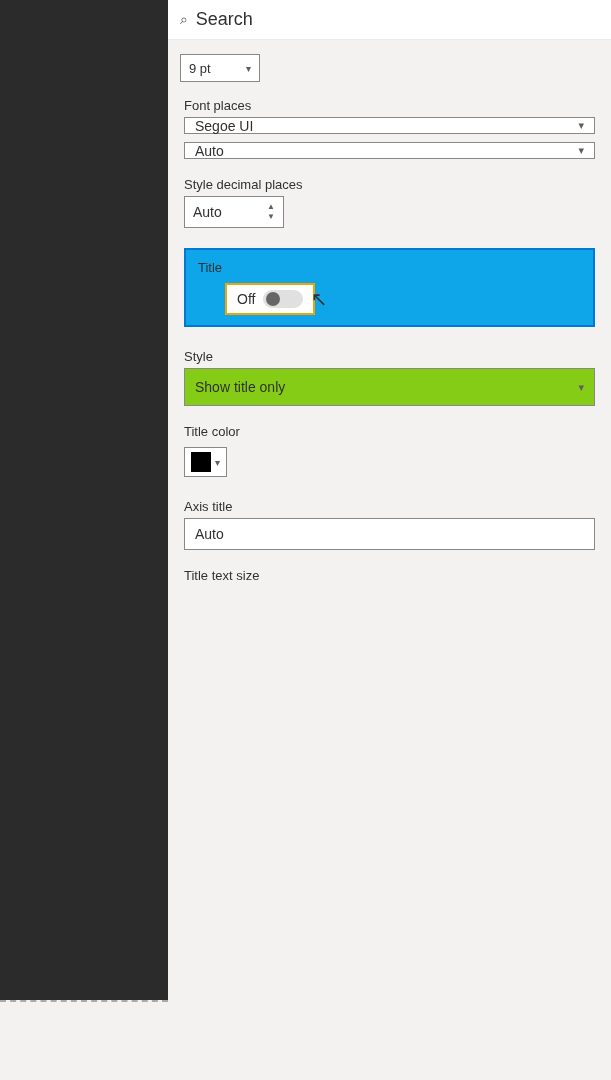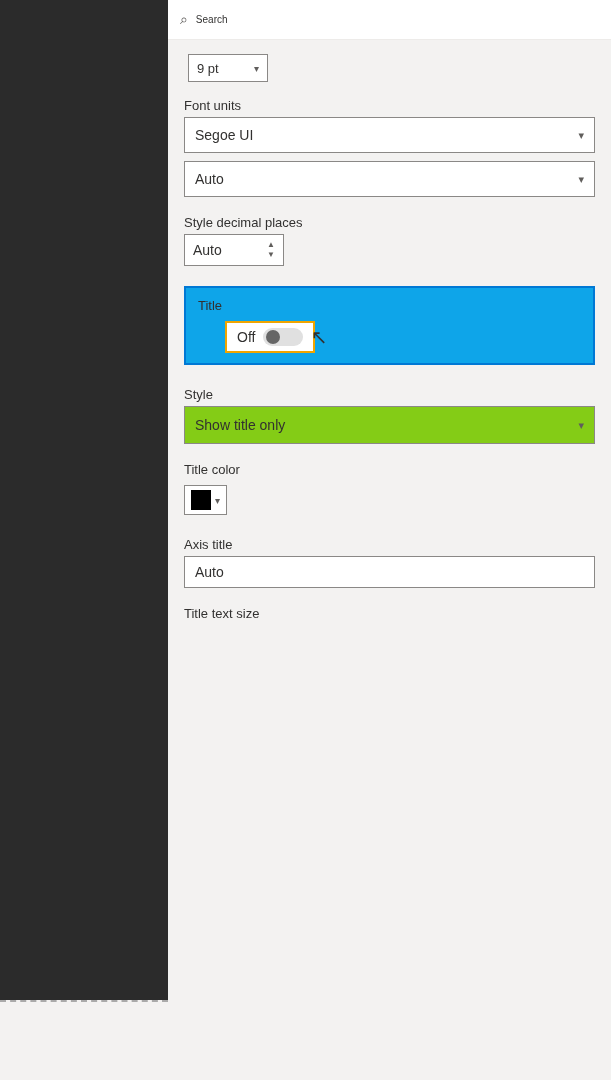--- a/index.html
+++ b/index.html
@@ -59,29 +59,29 @@
       height: 40px;
     }
 
     .search-icon {
       color: #605e5c;
       margin-right: 8px;
       font-size: 14px;
     }
 
     .search-text {
-      font-size: 10px;
+      font-size: 18px;
       color: #323130;
     }
 
     
     .font-size-row {
       display: flex;
       align-items: center;
-      padding: 6px 20px;
+      padding: 6px 12px;
       margin-top: 8px;
     }
 
     .font-size-select {
       display: flex;
       align-items: center;
       background: #ffffff;
       border: 1px solid #8a8886;
       padding: 4px 8px;
       width: 80px;
@@ -109,21 +109,21 @@
     }
 
     
     .dropdown-select {
       display: flex;
       align-items: center;
       background: #ffffff;
       border: 1px solid #8a8886;
       padding: 6px 10px;
       margin: 0 16px;
-      height: 36px;
+      height: 17px;
       cursor: pointer;
       position: relative;
     }
 
     .dropdown-select-text {
       flex: 1;
       font-size: 14px;
       color: #323130;
     }
 
@@ -302,21 +302,21 @@
     <span class="search-text">Search</span>
   </div>
 
   <div class="font-size-row">
     <div class="font-size-select">
       <span class="font-size-value">9 pt</span>
       <span class="dropdown-arrow-sm">▾</span>
     </div>
   </div>
 
-  <div class="section-label">Font units</div>
+  <div class="section-label">Font places</div>
   <div class="dropdown-select">
     <span class="dropdown-select-text">Segoe UI</span>
     <span class="dropdown-arrow">▾</span>
   </div>
 
   <div class="spacer"></div>
 
   <div class="dropdown-select">
     <span class="dropdown-select-text">Auto</span>
     <span class="dropdown-arrow">▾</span>

